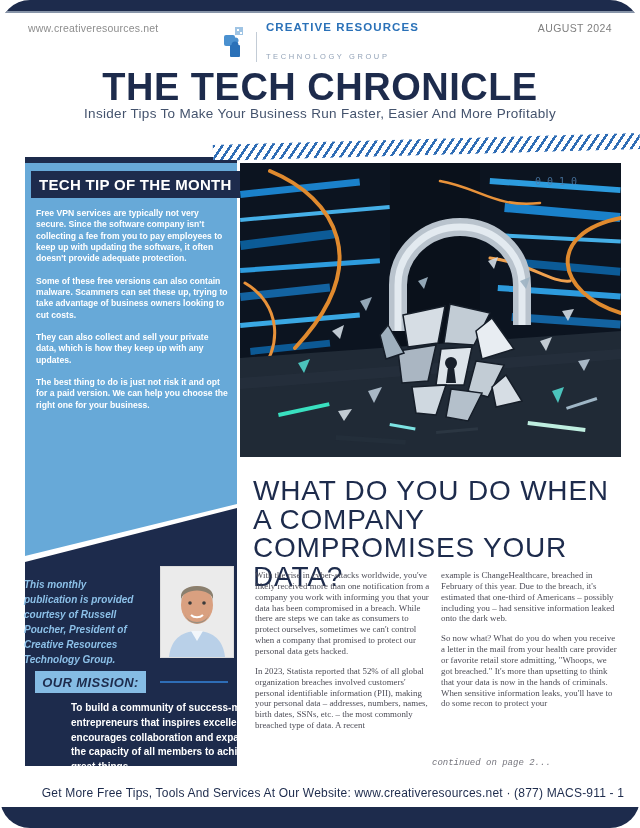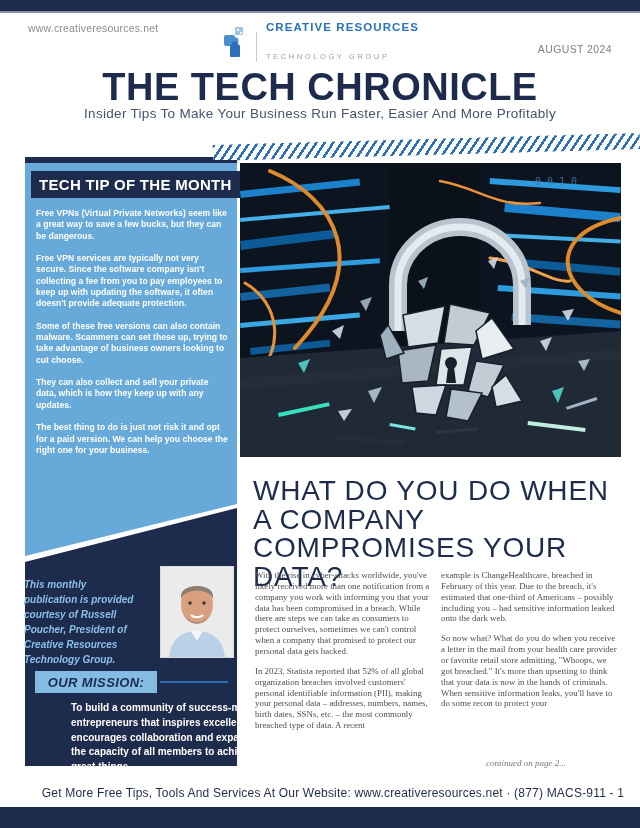--- a/index.html
+++ b/index.html
@@ -1,26 +1,26 @@
 <!DOCTYPE html>
 <html><head>
 <meta charset="utf-8">
 <style>
   html,body{margin:0;padding:0;background:#ffffff;}
   #page{position:relative;width:640px;height:828px;background:#ffffff;overflow:hidden;
-        font-family:"Liberation Sans",sans-serif;}
+        font-family:"Liberation Sans",sans-serif;border-radius:30px;}
   .abs{position:absolute;}
 
   
   .topbar{left:0;top:0;width:640px;height:11px;background:#1d2b4c;border-bottom:2px solid #8794a8;}
   .bottombar{left:0;top:807px;width:640px;height:21px;background:#1d2b4c;}
 
   
   .hdr-url{left:28px;top:22px;font-size:10.5px;color:#8d8d8d;letter-spacing:.2px;}
-  .hdr-date{right:28px;top:22px;font-size:10.5px;color:#7f7f7f;letter-spacing:.4px;margin-top:21px;}
+  .hdr-date{right:28px;top:22px;font-size:10.5px;color:#7f7f7f;letter-spacing:.4px;}
   .logo{left:0;top:20px;width:640px;display:flex;justify-content:center;align-items:flex-end;gap:9px;}
   .logo-divider{width:1px;height:30px;background:#c3ccd6;}
   .logo-text{display:flex;flex-direction:column;line-height:1.25;}
   .logo-name{font-size:11.5px;font-weight:bold;color:#2a71b8;letter-spacing:1.1px;}
   .logo-tag{font-size:7.5px;color:#93a3b8;letter-spacing:2.6px;margin-top:18px;}
 
   .masthead{left:0;top:66px;width:640px;text-align:center;font-size:38px;font-weight:800;
             color:#1d2b4c;letter-spacing:.5px;}
   .tagline{left:0;top:106px;width:640px;text-align:center;font-size:13.5px;color:#44536d;
            letter-spacing:.3px;}
@@ -44,35 +44,35 @@
 
   
   .hero{left:240px;top:163px;width:386px;height:294px;}
 
   
   .panel{left:25px;top:508px;width:212px;height:258px;background:#1d2b4c;
          clip-path:polygon(0 54px,100% 0,100% 100%,0 100%);}
   .courtesy{left:24px;top:577px;width:118px;color:#8cc0e8;font-size:10px;font-weight:bold;
             font-style:italic;line-height:1.5;}
   .photo{left:160px;top:566px;width:72px;height:90px;background:#ebebeb;border:1px solid #dcdcdc;}
-  .mission-chip{left:35px;top:671px;width:122px;height:22px;background:#85bce4;color:#1d2b4c;
+  .mission-chip{left:35px;top:671px;width:111px;height:22px;background:#85bce4;color:#1d2b4c;
             font-size:13px;font-weight:800;font-style:italic;letter-spacing:.4px;
             display:flex;align-items:center;justify-content:center;}
   .mission-line{left:160px;top:681px;width:68px;height:2px;background:#2e6db6;}
   .mission-text{left:35px;top:701px;width:196px;color:#ffffff;font-size:10px;font-weight:bold;
             line-height:1.48;margin-left:36px;}
 
   
   .art-title{left:253px;top:477px;width:375px;font-size:28px;font-weight:400;color:#1d2b4c;
              line-height:1.02;letter-spacing:.8px;}
   .cols{left:255px;top:570px;width:366px;display:flex;gap:10px;
         font-family:"Liberation Serif",serif;font-size:8.9px;color:#4d4d57;line-height:1.22;}
   .col{width:176px;}
   .col p{margin:0 0 9px 0;}
-  .continued{left:432px;top:758px;width:188px;text-align:center;font-family:Liberation Serif, serif;
+  .continued{left:432px;top:758px;width:188px;text-align:left;font-family:Liberation Mono, monospace;
              font-style:italic;font-size:9px;color:#76767e;}
 
   
   .footer{left:13px;top:786px;width:640px;text-align:center;font-size:12px;font-weight:normal;
           color:#1d2b4c;letter-spacing:.2px;}
 </style>
 </head>
 <body>
 
 <div id="page">
@@ -103,23 +103,22 @@
 
   <div class="abs masthead">THE TECH CHRONICLE</div>
   <div class="abs tagline">Insider Tips To Make Your Business Run Faster, Easier And More Profitably</div>
 
   <div class="abs band-line"></div>
   <div class="abs band-hatch"></div>
 
   <div class="abs tipbox"></div>
   <div class="abs tiphead">TECH TIP OF THE MONTH</div>
   <div class="abs tipbody">
-    <p>Free VPNs (Virtual Private Networks) seem like a great way to save a few bucks, but they can be dangerous.</p>
     <p>Free VPN services are typically not very secure. Since the software company isn't collecting a fee from you to pay employees to keep up with updating the software, it often doesn't provide adequate protection.</p>
-    <p>Some of these free versions can also contain malware. Scammers can set these up, trying to take advantage of business owners looking to cut choose.</p>
+    <p>Some of these free versions can also contain malware. Scammers can set these up, trying to take advantage of business owners looking to cut costs.</p>
     <p>They can also collect and sell your private data, which is how they keep up with any updates.</p>
     <p>The best thing to do is just not risk it and opt for a paid version. We can help you choose the right one for your business.</p>
   </div>
 
   <div class="abs hero">
     <svg width="381" height="294" viewBox="0 0 381 294">
       <rect width="381" height="294" fill="#0c1420"></rect>
       <rect x="150" y="0" width="90" height="200" fill="#0a111b"></rect>
 
       <g opacity="0.95">

